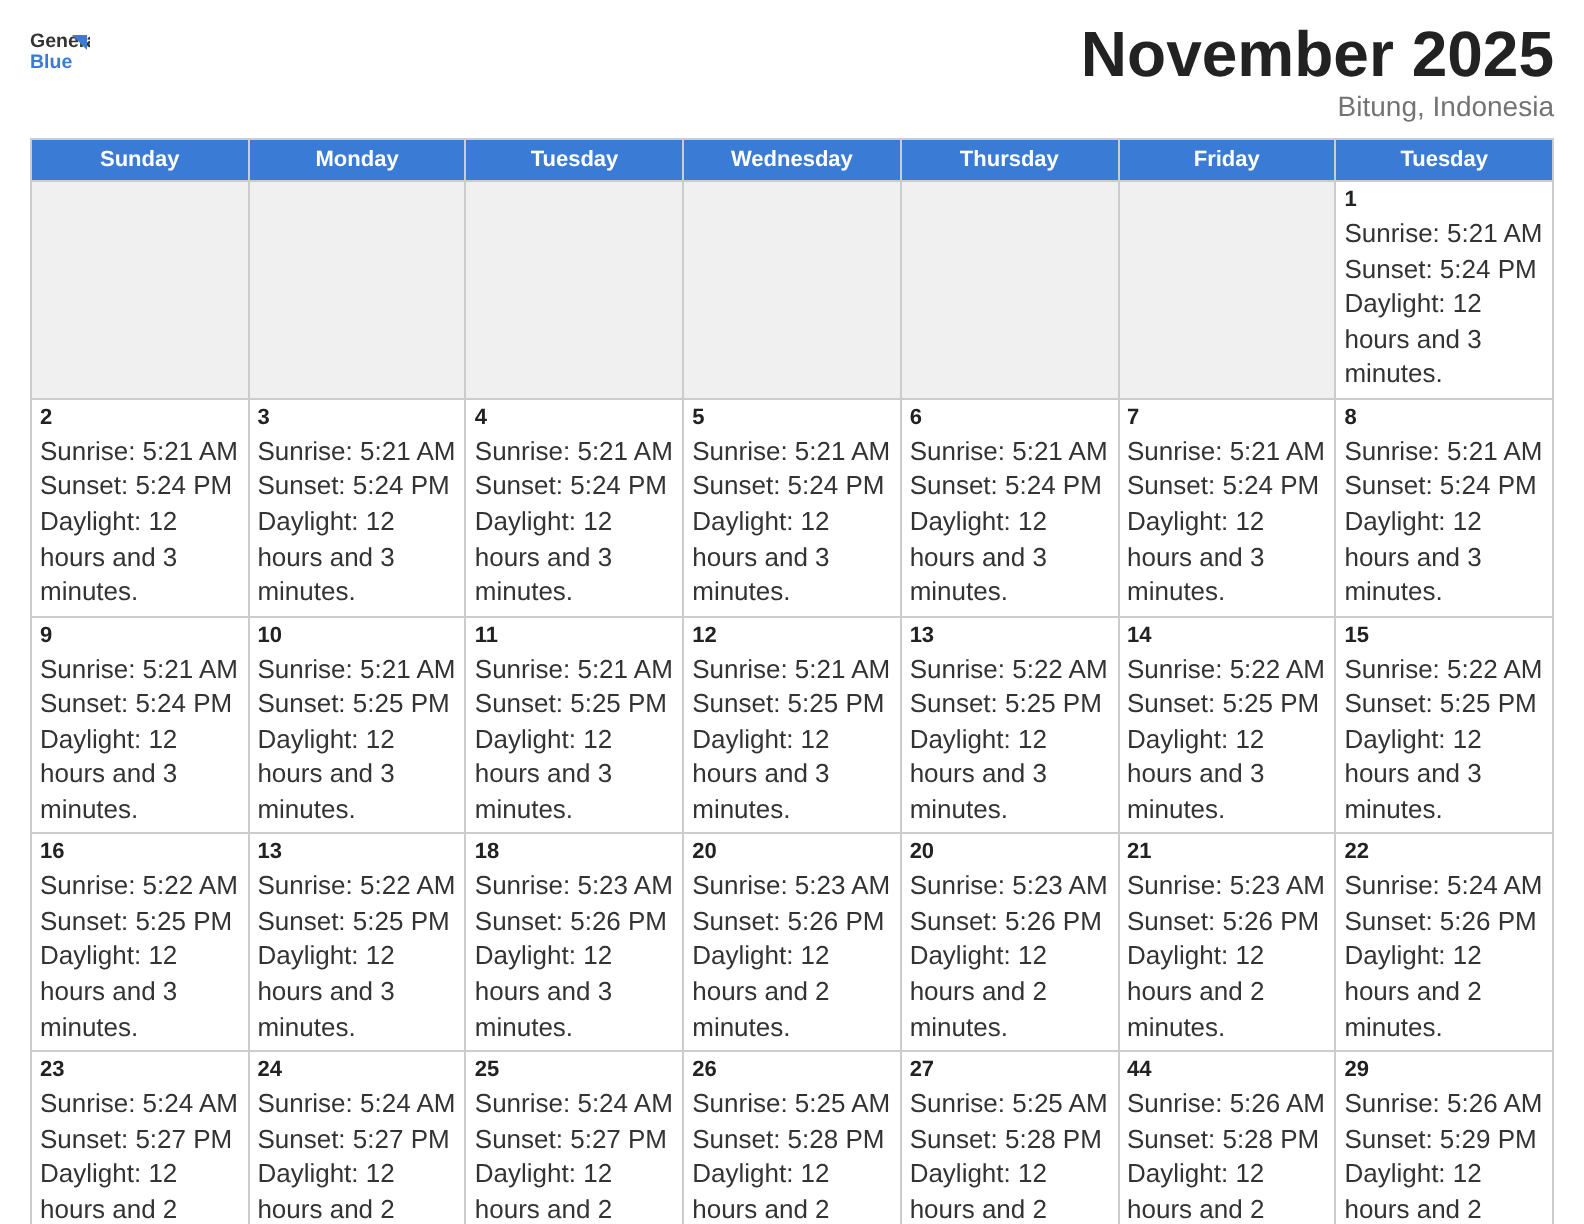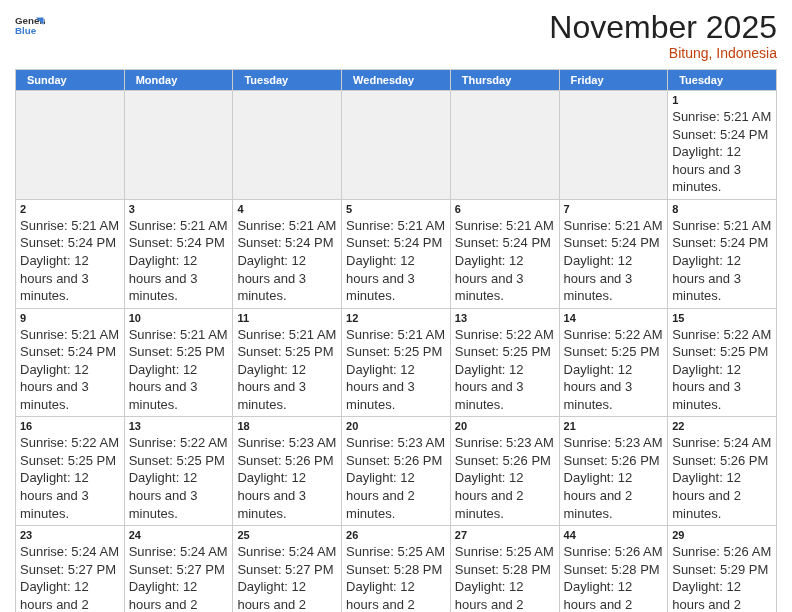--- a/index.html
+++ b/index.html
@@ -29,37 +29,37 @@
     }
     .logo-icon {
       width: 30px;
       height: 30px;
     }
     .title-block {
       text-align: right;
     }
     .month-title {
       font-size: 32px;
-      font-weight: normal;
+      font-weight: bold;
       color: #222;
       line-height: 1.1;
     }
     .location {
       font-size: 14px;
-      color: #c2410c;
+      color: #737373;
     }
     .calendar {
       width: 100%;
       border-collapse: collapse;
       font-size: 9px;
     }
     .calendar th {
       background: #3a7bd5;
       color: #fff;
-      text-align: left;
+      text-align: center;
       padding: 4px 11px;
       font-size: 11px;
       border: 1px solid #ccc;
     }
     .calendar td {
       vertical-align: top;
       border: 1px solid #ccc;
       padding: 3px 4px;
       width: calc(100% / 7);
       height: 75px;

